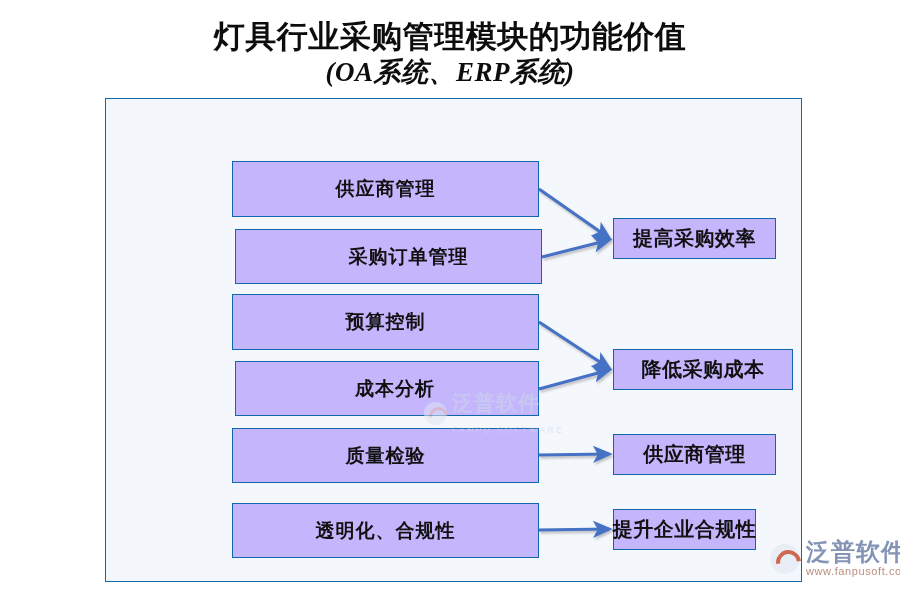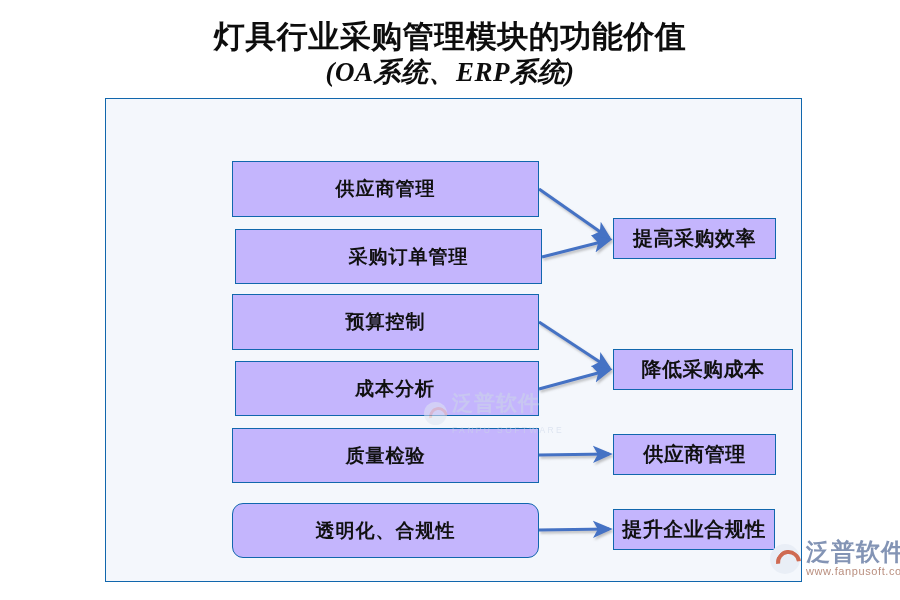--- a/index.html
+++ b/index.html
@@ -224,36 +224,36 @@
       </div>
       <div class="node-box left-box" style="left: 126px; top: 195px; width: 307px; height: 56px;">
         <span class="node-label">预算控制</span>
       </div>
       <div class="node-box left-box" style="left: 129px; top: 262px; width: 304px; height: 55px; padding-left: 16px;">
         <span class="node-label">成本分析</span>
       </div>
       <div class="node-box left-box" style="left: 126px; top: 329px; width: 307px; height: 55px;">
         <span class="node-label">质量检验</span>
       </div>
-      <div class="node-box left-box" style="left: 126px; top: 404px; width: 307px; height: 55px; border-radius: 11px;">
+      <div class="node-box left-box" style="left: 126px; top: 404px; width: 307px; height: 55px;">
         <span class="node-label">透明化、合规性</span>
       </div>
     </div>
 
   <div id="right-column">
       <div class="node-box right-box" style="left: 507px; top: 119px; width: 163px; height: 41px;">
         <span class="node-label">提高采购效率</span>
       </div>
       <div class="node-box right-box" style="left: 507px; top: 250px; width: 180px; height: 41px;">
         <span class="node-label">降低采购成本</span>
       </div>
       <div class="node-box right-box" style="left: 507px; top: 335px; width: 163px; height: 41px;">
         <span class="node-label">供应商管理</span>
       </div>
-      <div class="node-box right-box" style="left: 507px; top: 410px; width: 162px; height: 41px;">
+      <div class="node-box right-box" style="left: 507px; top: 410px; width: 143px; height: 41px;">
         <span class="node-label">提升企业合规性</span>
       </div>
     </div>
 
   <div id="center-watermark">
     <span class="wm-mark"></span>
     <span class="wm-text">
       <span class="wm-cn">泛普软件</span>
       <span class="wm-en">FANPU SOFTWARE</span>
     </span>

